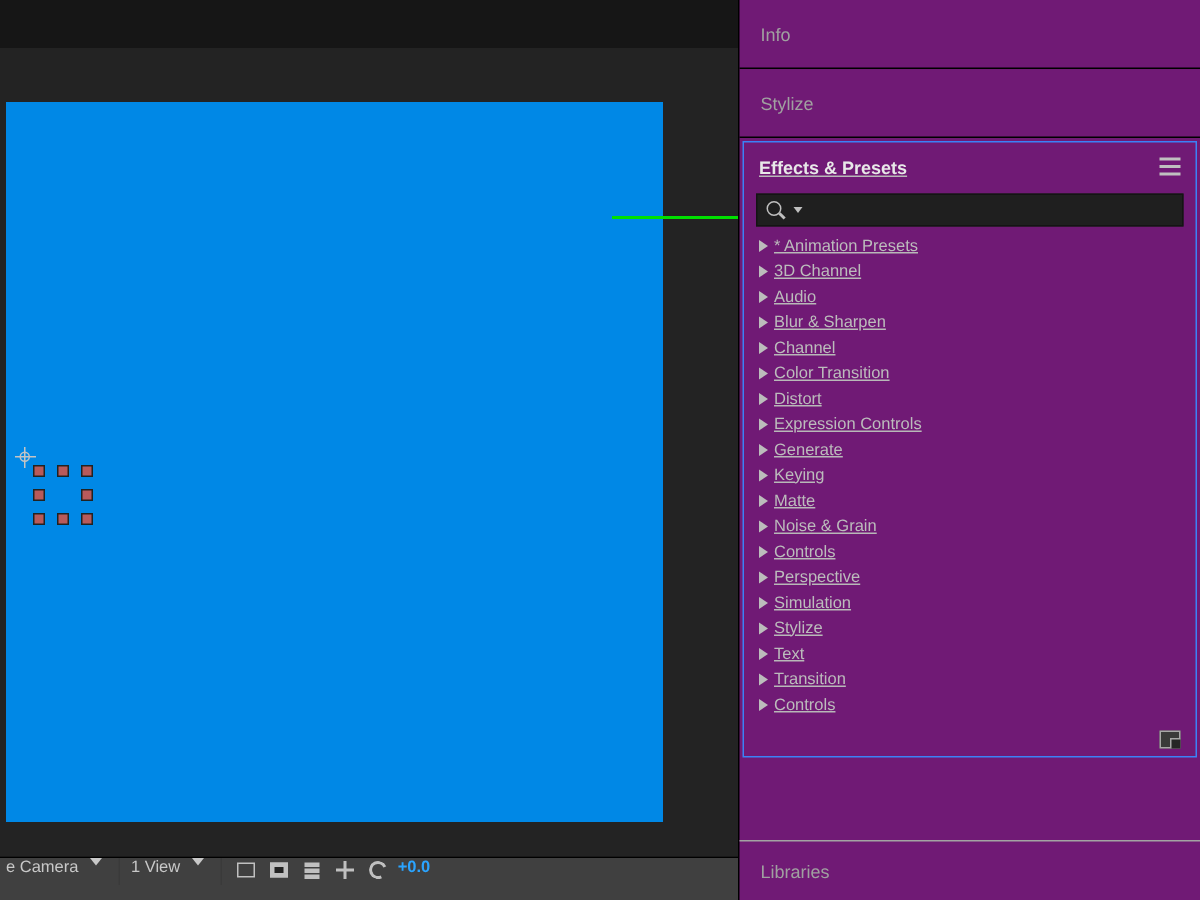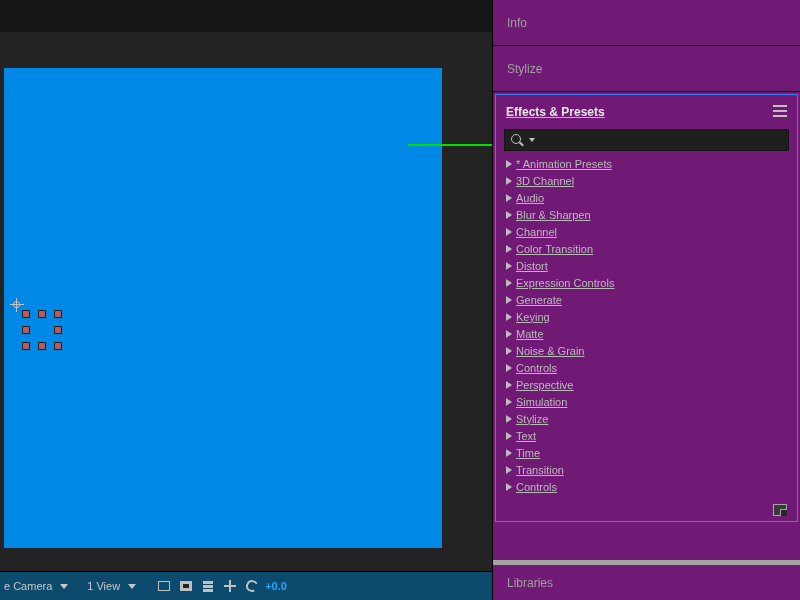--- a/index.html
+++ b/index.html
@@ -26,21 +26,21 @@
   .anchor::before, .anchor::after { content:""; position:absolute; background:#c4c4c4; }
   .anchor::before { left:6px; top:0; width:1px; height:14px; }
   .anchor::after  { left:0; top:6px; width:14px; height:1px; }
   .anchor-ring { position:absolute; left:3px; top:3px; width:7px; height:7px; border:1px solid #c4c4c4; border-radius:50%; background:transparent; }
 
   
   .arrow { position:absolute; left:408px; top:144px; width:94px; height:2px; background:#00e000; }
   .arrow::after { content:""; position:absolute; right:-1px; top:-5px; width:0; height:0; border-left:10px solid #00e000; border-top:6px solid transparent; border-bottom:6px solid transparent; }
 
   
-  .bottombar { position:absolute; left:0; top:571px; width:492px; height:29px; background:#0c4a6e; border-top:1px solid #000; display:flex; align-items:center; padding:0 4px; gap:4px; color:#c8c8c8; font-size:11px; }
+  .bottombar { position:absolute; left:0; top:571px; width:492px; height:29px; background:#404040; border-top:1px solid #000; display:flex; padding:0 4px; gap:4px; color:#c8c8c8; font-size:11px; }
   .bottombar .label { white-space:nowrap; }
   .bottombar .drop { width:0; height:0; border-left:4px solid transparent; border-right:4px solid transparent; border-top:5px solid #c8c8c8; margin:0 4px; }
   .bottombar .div { width:1px; height:18px; background:#3a3a3a; margin:0 3px; }
   .bottombar .ico { width:18px; height:16px; display:flex; align-items:center; justify-content:center; }
   .bottombar .square-ico { width:12px; height:10px; border:1px solid #c0c0c0; }
   .bottombar .square-ico.filled { background:#c0c0c0; position:relative; }
   .bottombar .square-ico.filled::after { content:""; position:absolute; inset:2px; background:#232323; }
   .bottombar .blocks { display:flex; flex-direction:column; gap:1px; }
   .bottombar .blocks span { display:block; width:10px; height:3px; background:#c0c0c0; }
   .bottombar .net { width:12px; height:12px; position:relative; }
@@ -62,21 +62,21 @@
   .search .mag::before { content:""; position:absolute; width:8px; height:8px; border:1.5px solid #bfbfbf; border-radius:50%; }
   .search .mag::after { content:""; position:absolute; left:8px; top:9px; width:5px; height:1.5px; background:#bfbfbf; transform:rotate(45deg); }
   .search .small-drop { width:0; height:0; border-left:3px solid transparent; border-right:3px solid transparent; border-top:4px solid #bfbfbf; }
   .search input { flex:1; background:transparent; border:none; outline:none; color:#ddd; font-size:11px; }
   .tree { margin:0 8px 4px 8px; max-height:390px; overflow:hidden; }
   .tree-item { display:flex; align-items:center; height:17px; color:#bcbcbc; font-size:11px; cursor:pointer; padding-left:2px; }
   .tree-item .tri { width:0; height:0; border-top:4px solid transparent; border-bottom:4px solid transparent; border-left:6px solid #bcbcbc; margin-right:4px; }
   .panel-footer { height:22px; display:flex; justify-content:flex-end; align-items:center; padding-right:10px; }
   .panel-footer .newbin { width:14px; height:12px; border:1px solid #a7a7a7; position:relative; background:#3a3a3a; cursor:pointer; }
   .panel-footer .newbin::after { content:""; position:absolute; right:-1px; bottom:-1px; width:6px; height:6px; border-left:1px solid #a7a7a7; border-top:1px solid #a7a7a7; background:#262626; }
-  .libraries { position:absolute; left:0; bottom:0; width:100%; height:40px; border-top:5px solid #a3a3a3; display:flex; align-items:center; padding:0 14px; color:#a0a0a0; }
+  .libraries { position:absolute; left:0; bottom:0; width:100%; height:40px; border-top:1px solid #a3a3a3; display:flex; align-items:center; padding:0 14px; color:#a0a0a0; }
 </style>
 </head>
 <body>
 
 <div class="topbar"></div>
 
 <div class="viewer">
   <div class="canvas-wrap">
     <div class="small-shape">
       <div class="anchor">
@@ -211,24 +211,20 @@
         <div class="tree-item">
           <span class="tri"></span>
           <span>Stylize</span>
         </div>
         <div class="tree-item">
           <span class="tri"></span>
           <span>Text</span>
         </div>
         <div class="tree-item">
           <span class="tri"></span>
-          <span>Time</span>
-        </div>
-        <div class="tree-item">
-          <span class="tri"></span>
           <span>Transition</span>
         </div>
         <div class="tree-item">
           <span class="tri"></span>
           <span>Controls</span>
         </div>
       </div>
     <div class="panel-footer">
       <div class="newbin"></div>
     </div>

